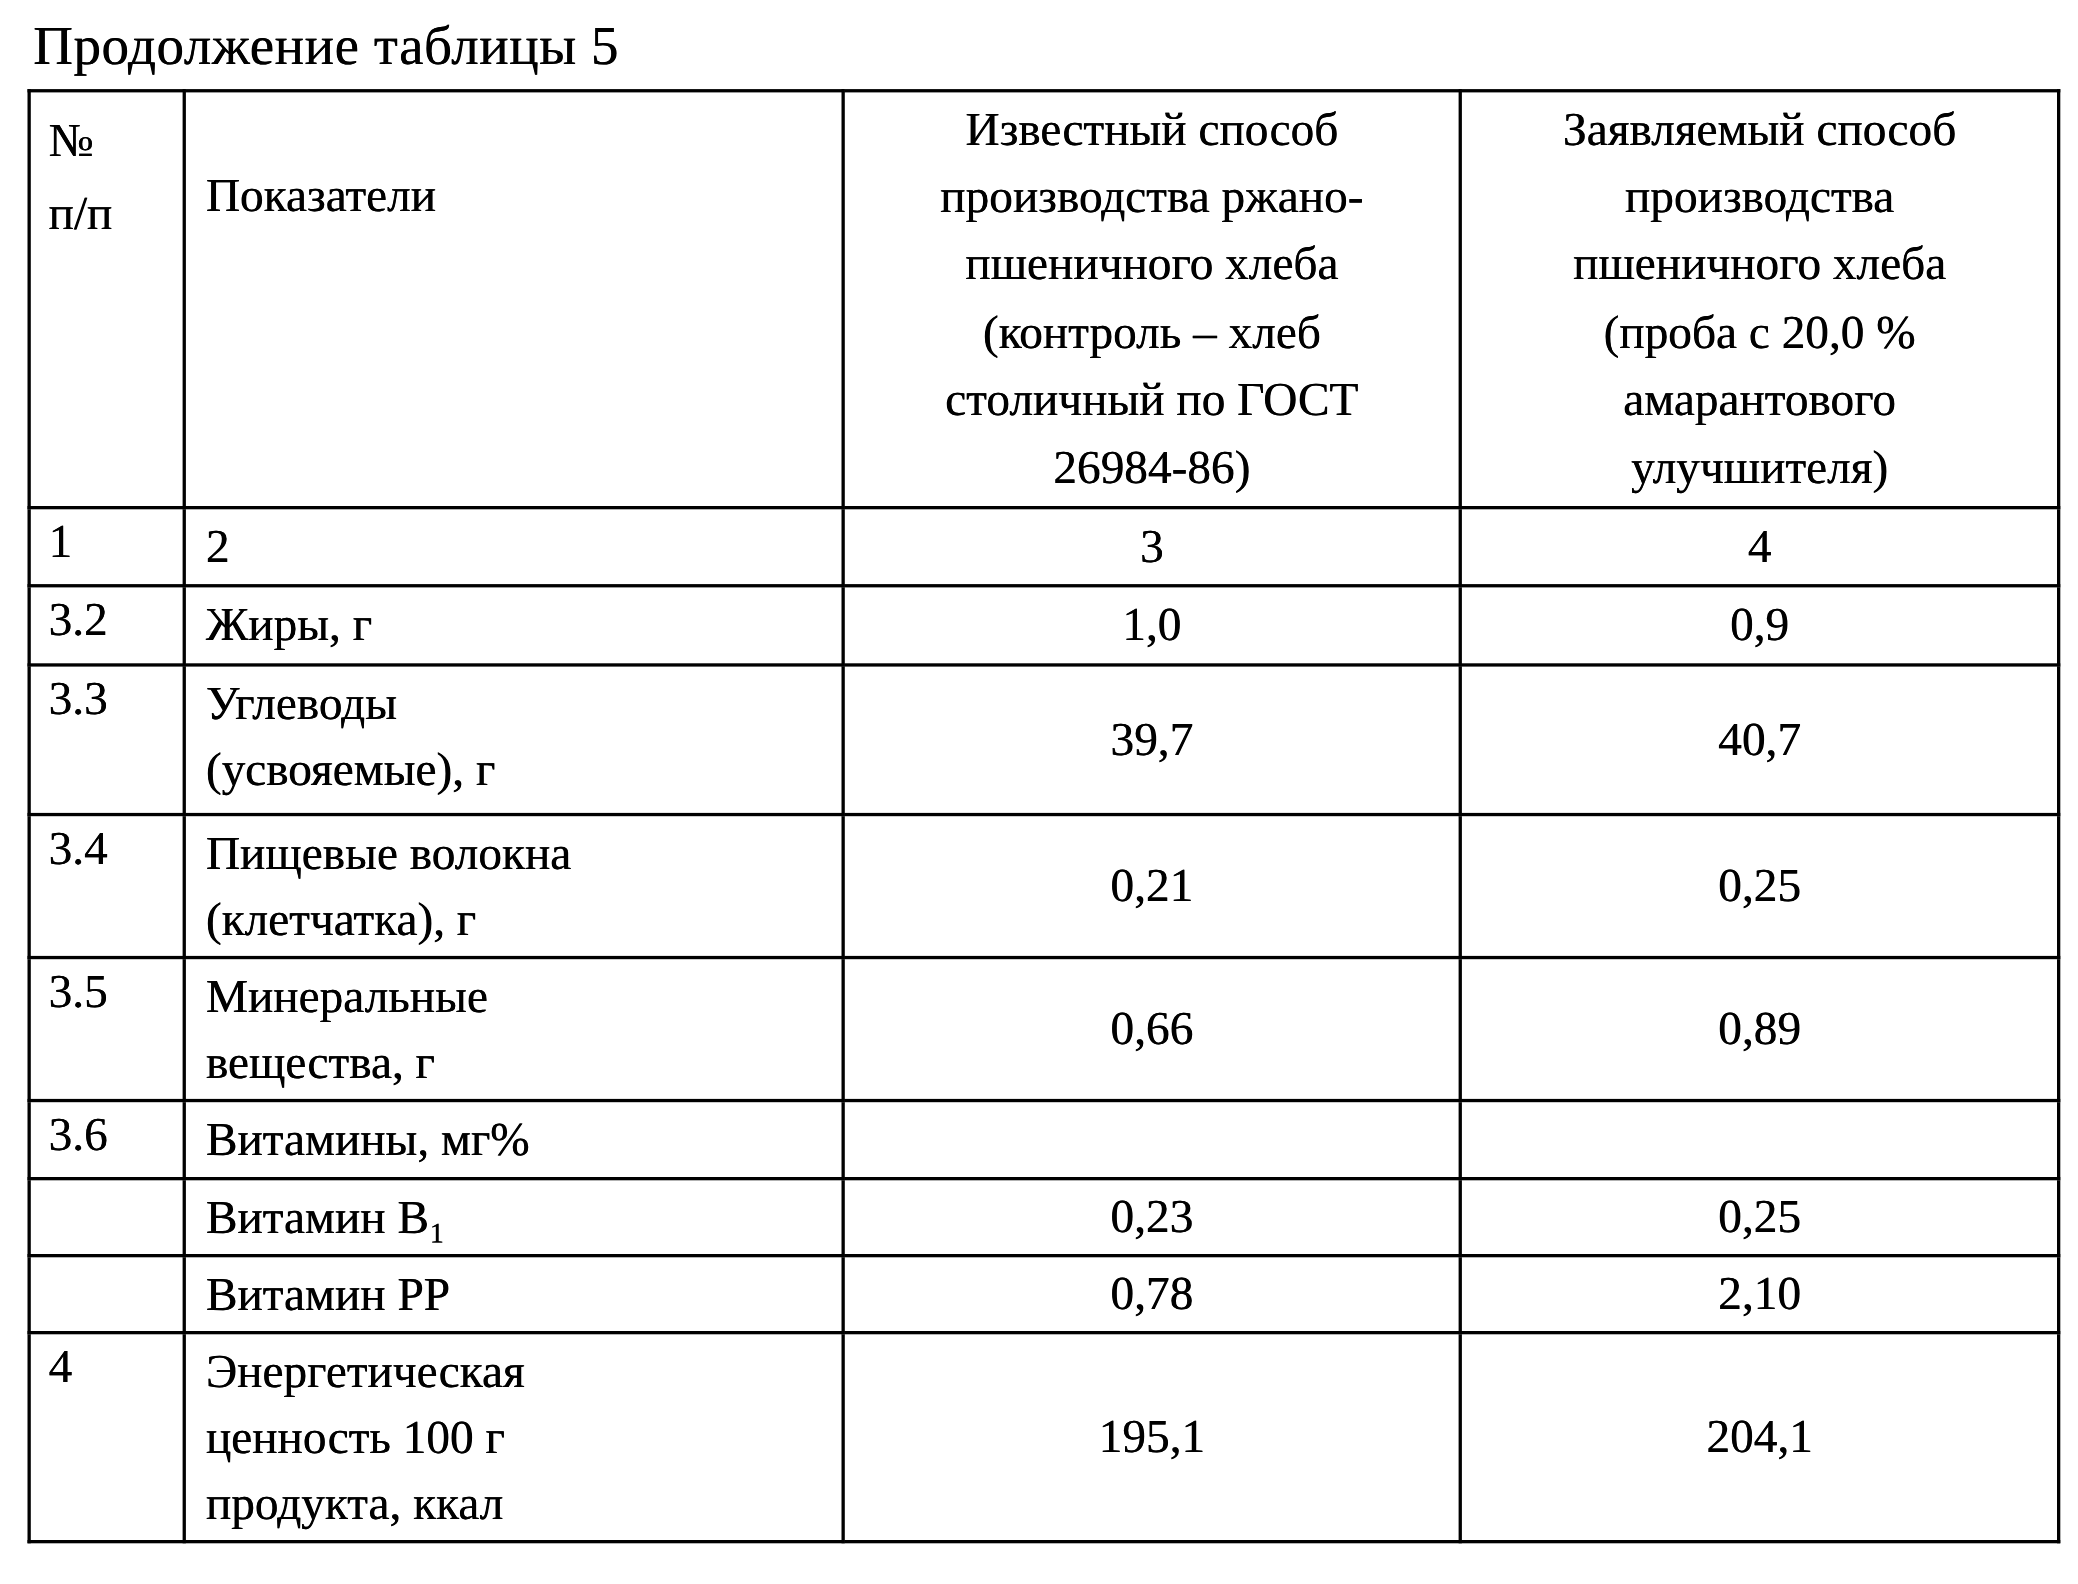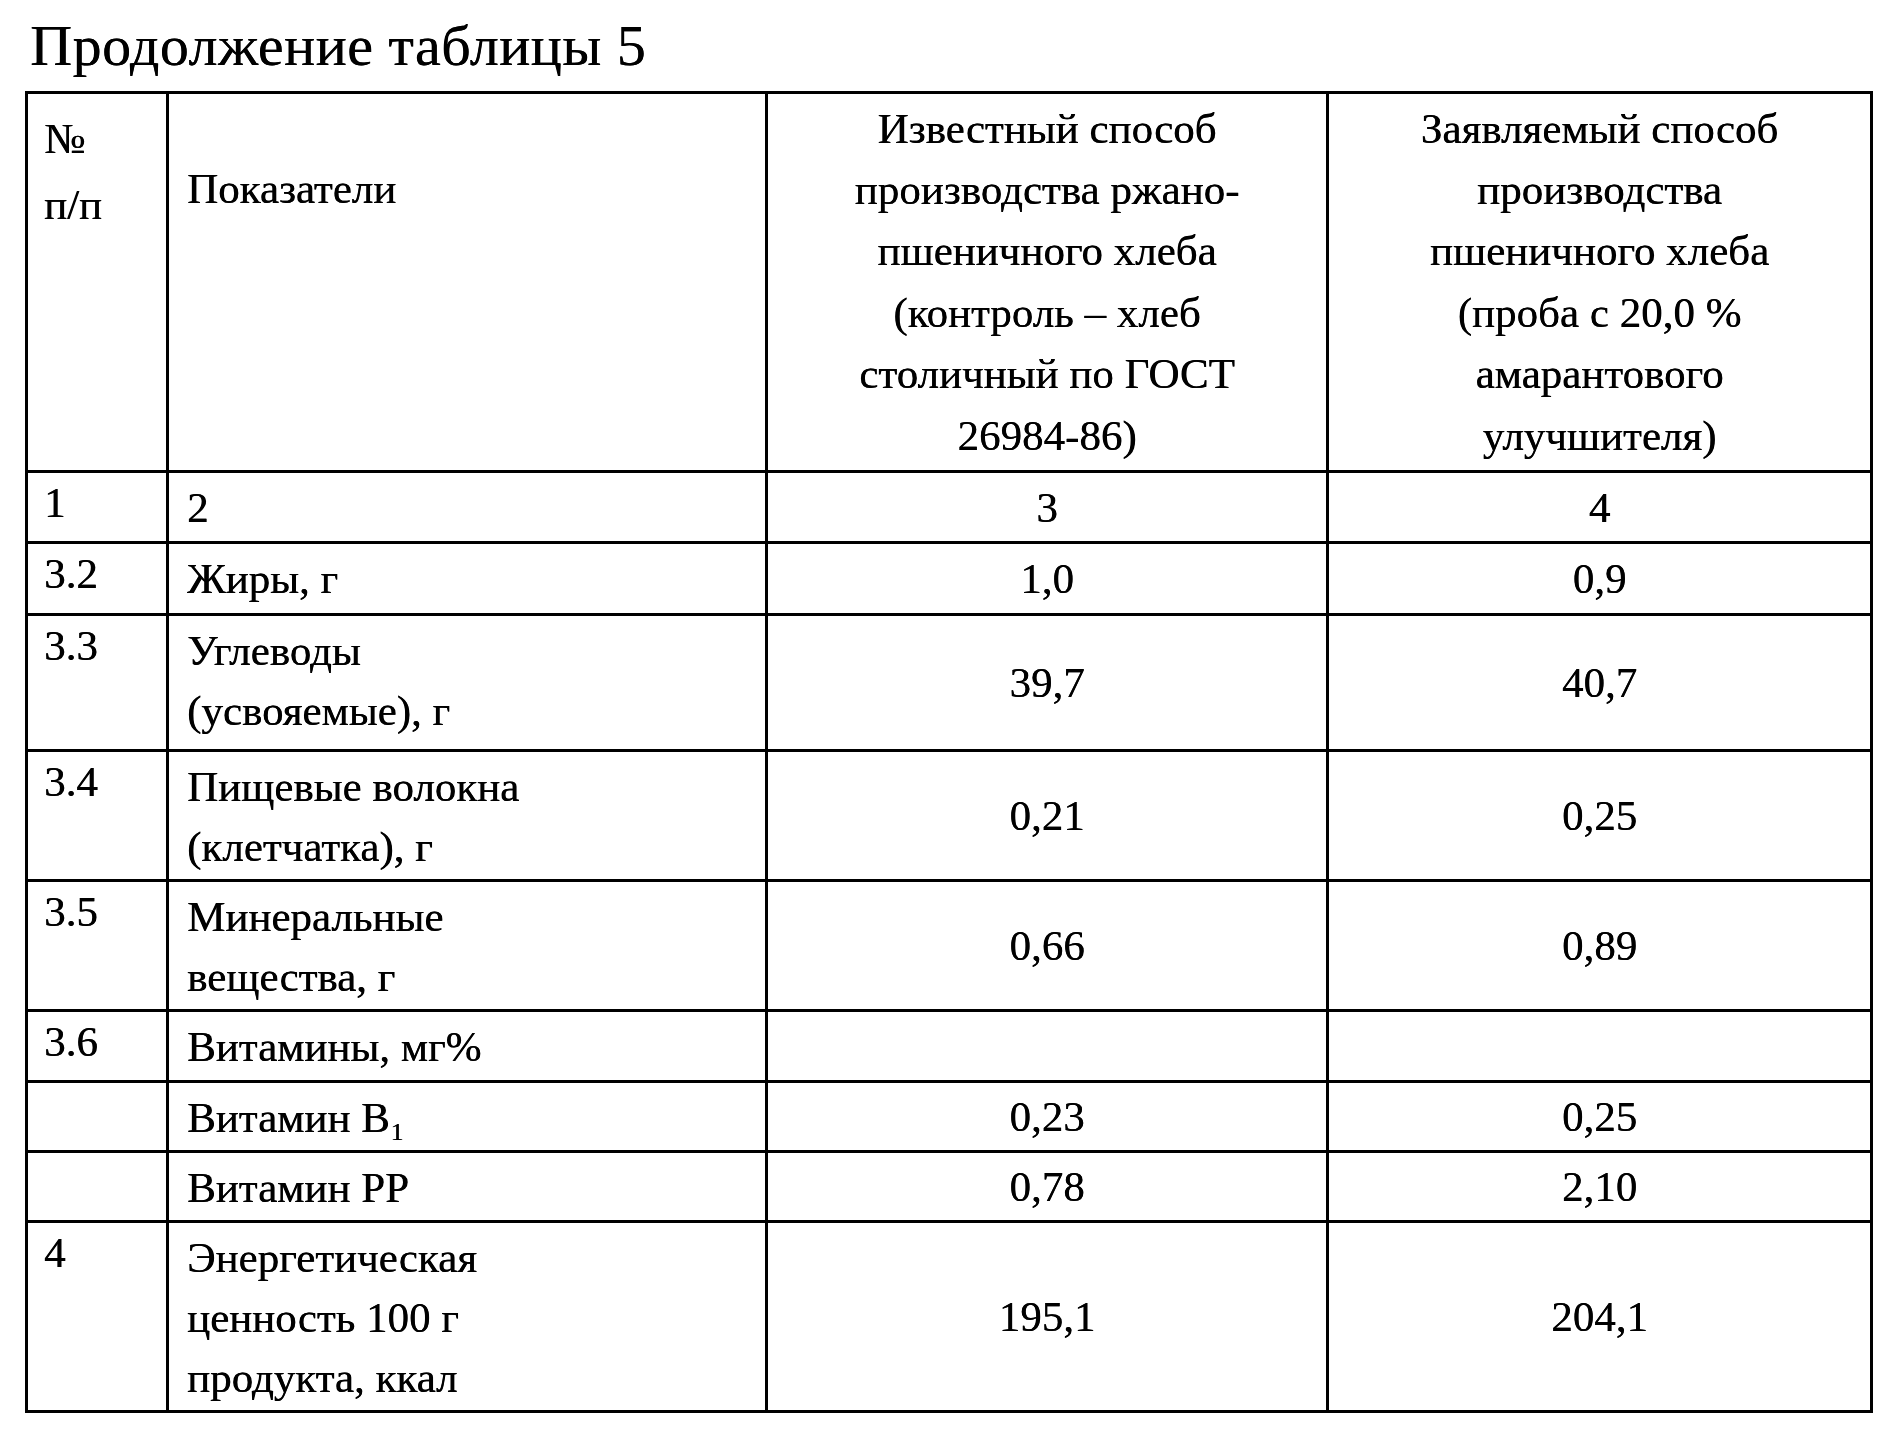--- a/index.html
+++ b/index.html
@@ -16,21 +16,21 @@
     overflow: hidden;
   }
   .page {
     position: relative;
     width: 1889px;
     height: 1440px;
     background: #fff;
   }
   .doc-title {
     padding: 10px 0 0 30px;
-    font-size: 58px;
+    font-size: 50px;
     line-height: 1.25;
     letter-spacing: 0.5px;
     text-shadow: 0.4px 0 0 #000;
   }
   table.doc-table {
     border-collapse: collapse;
     table-layout: fixed;
     margin: 8px 0 0 25px;
     width: 1845px;
   }

